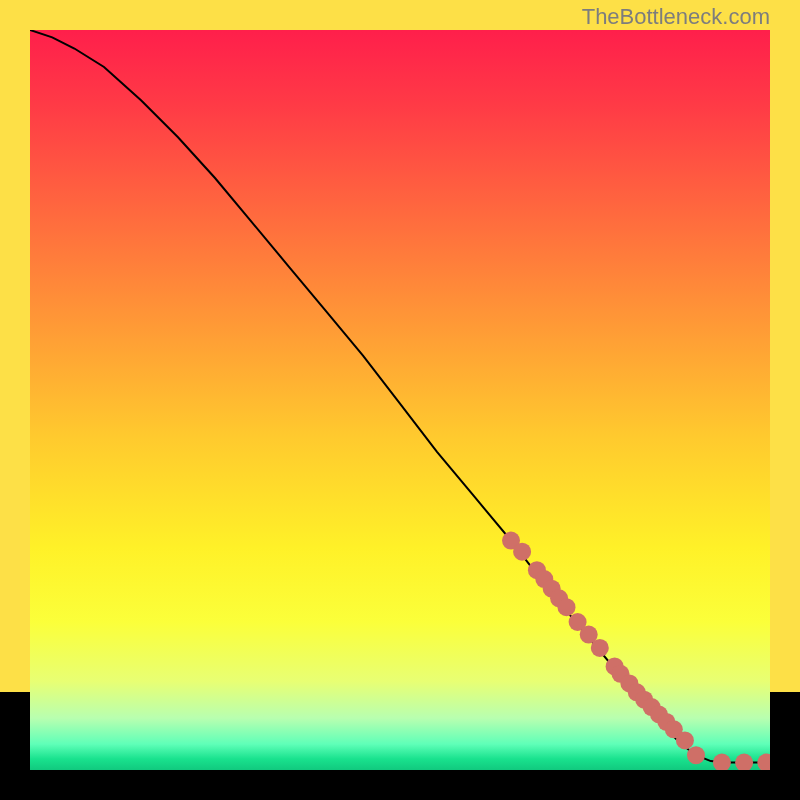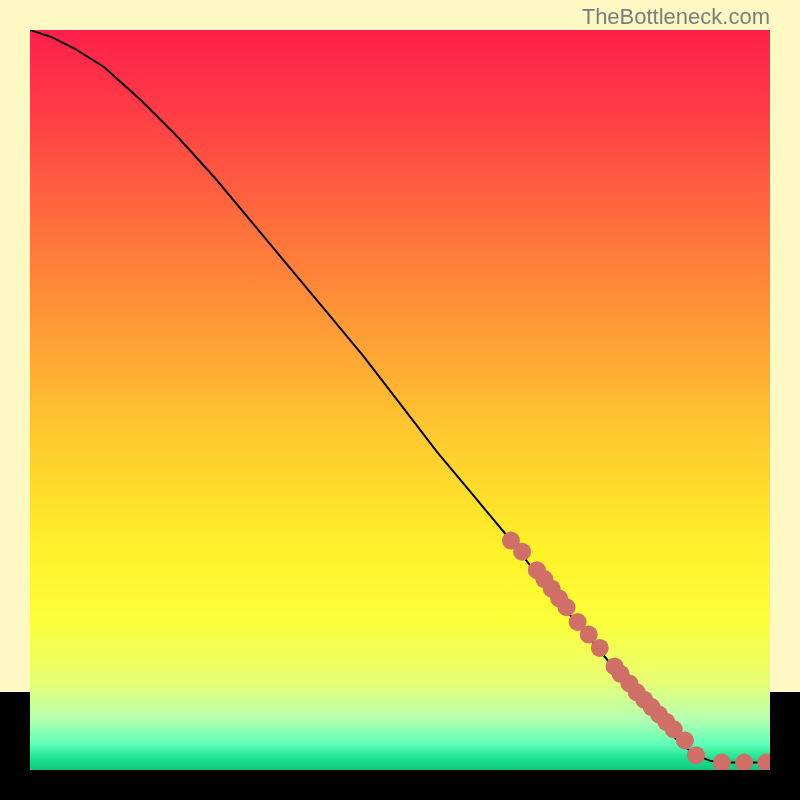--- a/index.html
+++ b/index.html
@@ -8,21 +8,21 @@
     width: 800px;
     height: 800px;
     overflow: hidden;
     background: #000;
     font-family: Arial, Helvetica, sans-serif;
   }
   .frame {
     position: relative;
     width: 800px;
     height: 692px;
-    background: #fef9c3;
+    background: #fde047;
   }
   .plot {
     position: absolute;
     left: 30px;
     top: 30px;
     width: 740px;
     height: 740px;
   }
   .attribution {
     position: absolute;

